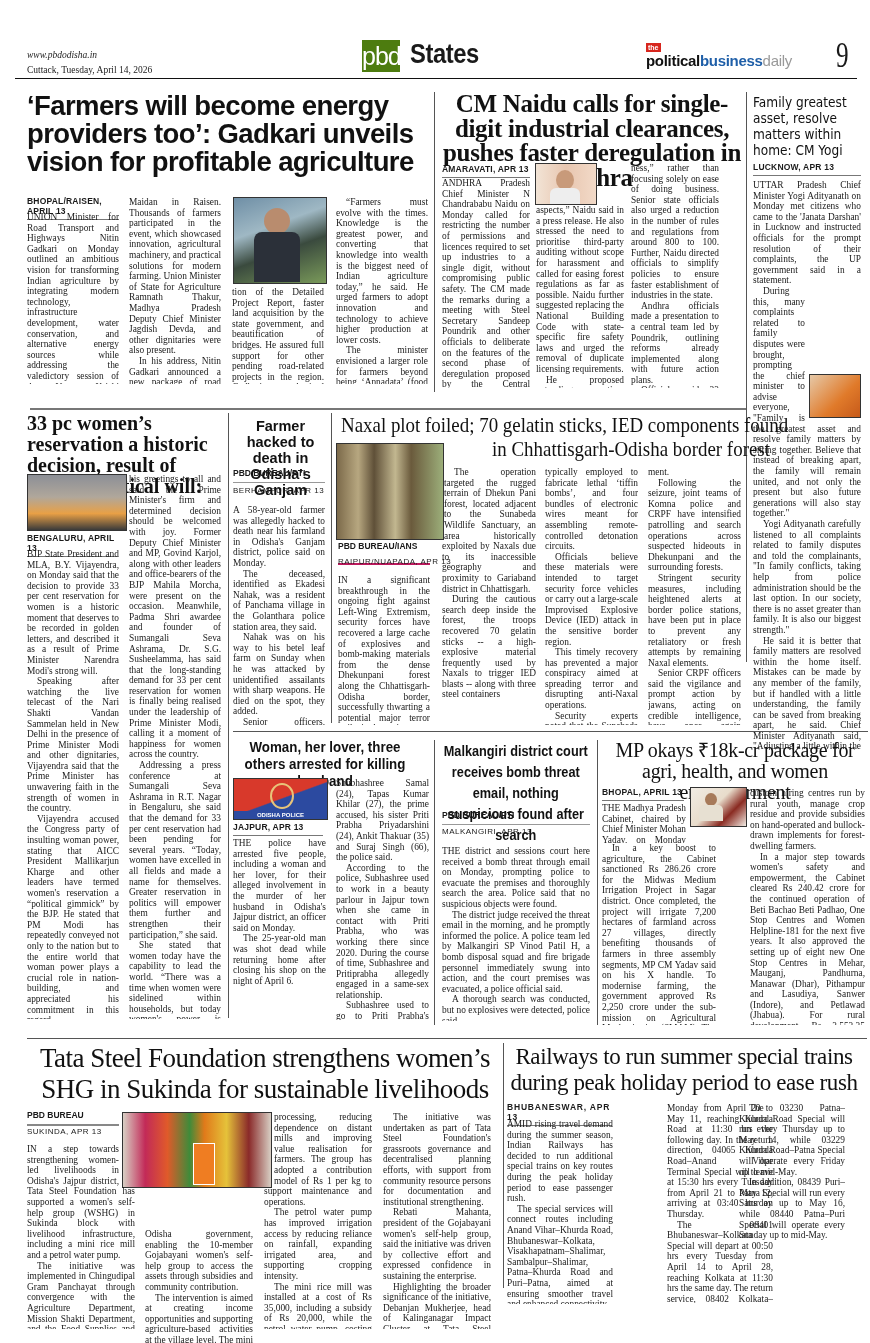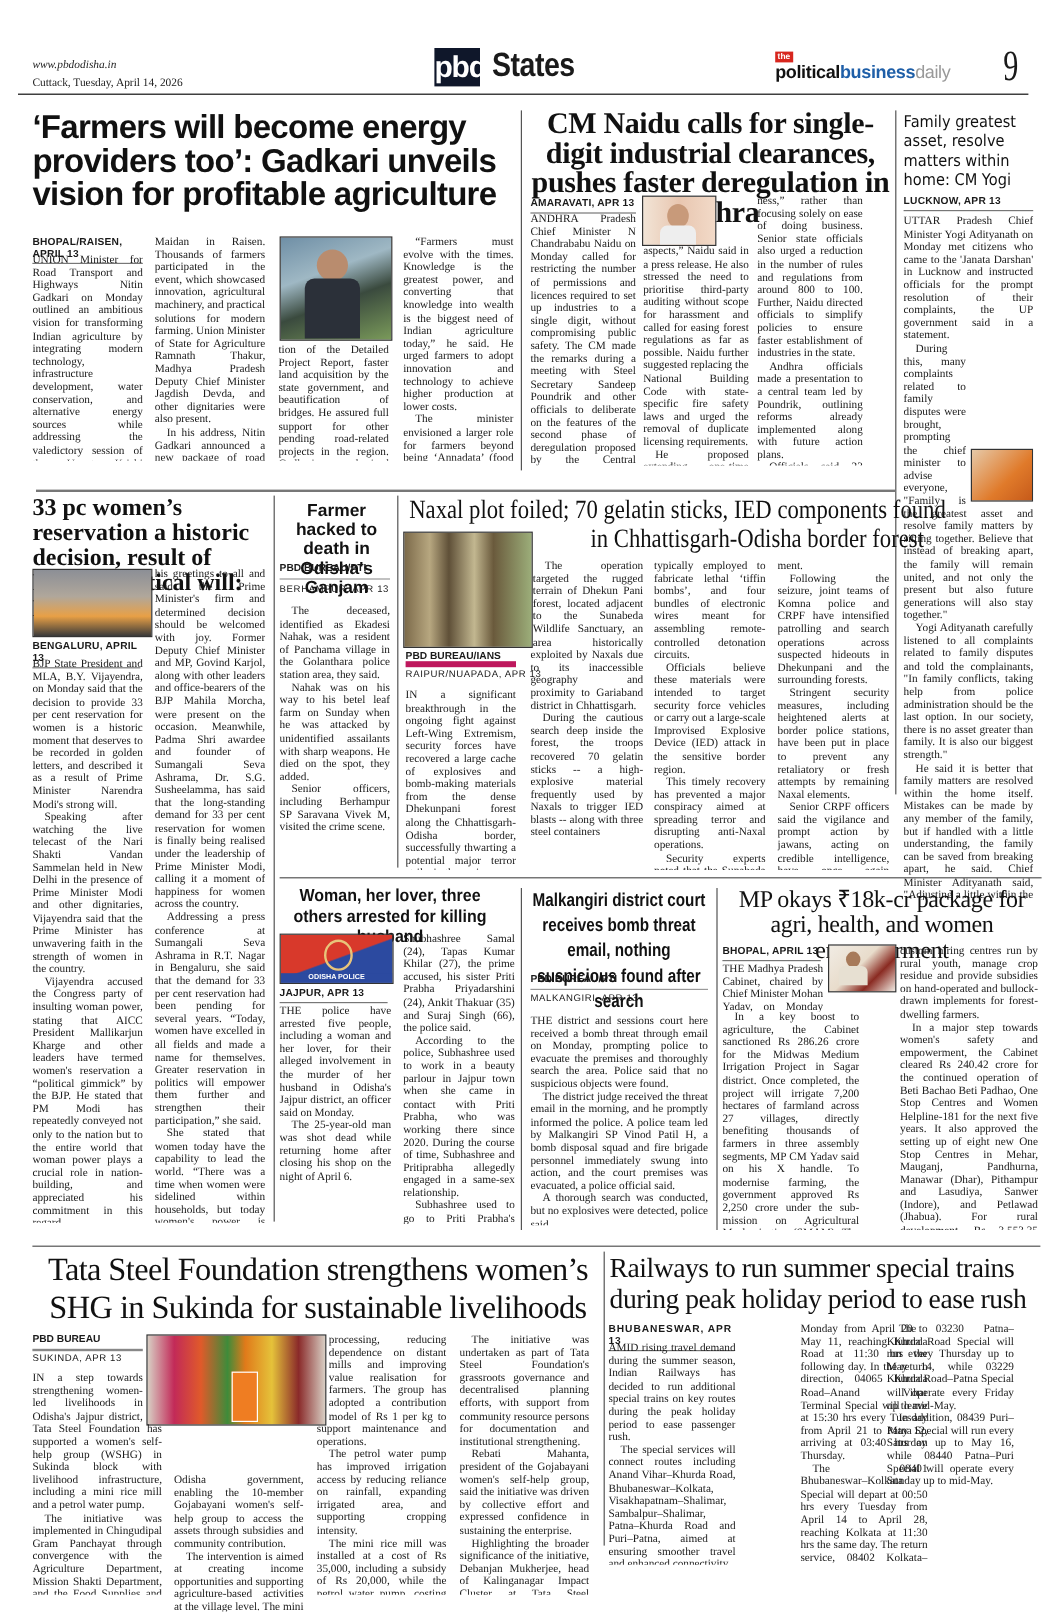--- a/index.html
+++ b/index.html
@@ -1,21 +1,21 @@
 <!DOCTYPE html>
 <html><head>
 <meta charset="utf-8">
 <style>
   html,body{margin:0;padding:0;background:#fff;}
   body{width:870px;height:1343px;position:relative;overflow:hidden;font-family:"Liberation Serif",serif;color:#1a1a1a;}
   .abs{position:absolute;}
   .masthead-left{left:27px;top:48px;font-size:9.5px;line-height:15px;color:#222;}
   .masthead-left .url{font-style:italic;}
   .rule-top{left:15px;top:78px;width:842px;height:1px;background:#111;}
-  .pbd-logo{left:362px;top:40px;width:38px;height:32px;background:#0f172a;color:#fff;font-family:"Liberation Sans",sans-serif;font-weight:bold;font-size:25px;line-height:32px;text-align:center;letter-spacing:-1px;}
+  .pbd-logo{left:362px;top:40px;width:38px;height:32px;background:#4d7c0f;color:#fff;font-family:"Liberation Sans",sans-serif;font-weight:normal;font-size:25px;line-height:32px;text-align:center;letter-spacing:-1px;}
   .section-title{left:410px;top:38px;font-family:"Liberation Sans",sans-serif;font-weight:bold;font-size:28px;letter-spacing:-0.5px;transform:scaleX(0.85);transform-origin:left;}
   .brand{left:646px;top:43px;font-family:"Liberation Sans",sans-serif;font-weight:bold;}
   .brand .the{position:absolute;left:0;top:0;background:#d7261e;color:#fff;font-size:7px;padding:0 2px;line-height:9px;}
   .brand .pol{position:absolute;left:0;top:9px;font-size:15px;color:#111;white-space:nowrap;letter-spacing:-0.3px;}
   .brand .bus{color:#1f5fa8;}
   .brand .dai{color:#999;font-weight:normal;}
   .page-num{left:836px;top:34px;font-size:36px;font-family:"Liberation Serif",serif;transform:scaleX(0.7);transform-origin:left;}
   .head{position:absolute;line-height:1.02;color:#111;}
   .h-sans{font-family:"Liberation Sans",sans-serif;font-weight:bold;}
   .h-serif{font-family:"Liberation Serif",serif;}
@@ -122,32 +122,33 @@
       <p>She stated that women today have the capability to lead the world. “There was a time when women were sidelined within households, but today women's power is immense. From villages to the national level, they have proved their capabilities. They are working as scientists, judges, and pilots.</p>
   </div>
 </div>
 <div class="vrule" style="left:228px;top:413px;height:605px;"></div>
 
 <div>
   <div class="head h-sans" style="left:233px;top:418px;width:95px;font-size:14.5px;text-align:center;line-height:16px;">Farmer hacked to death in Odisha's Ganjam</div>
   <div class="byline" style="left:233px;top:468px;width:92px;border-bottom:1px solid #999;padding-bottom:4px;">PBD BUREAU/PTI</div>
   <div class="byline" style="left:233px;top:486px;font-weight:normal;letter-spacing:0.5px;font-size:8px;">BERHAMPUR, APR 13</div>
   <div class="col" style="left:233px;top:505px;width:92px;height:220px;">
+    <p class="first">A 58-year-old farmer was allegedly hacked to death near his farmland in Odisha's Ganjam district, police said on Monday.</p>
       <p>The deceased, identified as Ekadesi Nahak, was a resident of Panchama village in the Golanthara police station area, they said.</p>
       <p>Nahak was on his way to his betel leaf farm on Sunday when he was attacked by unidentified assailants with sharp weapons. He died on the spot, they added.</p>
       <p>Senior officers, including Berhampur SP Saravana Vivek M, visited the crime scene.</p>
   </div>
 </div>
 <div class="vrule" style="left:331px;top:413px;height:310px;"></div>
 
 <div>
   <div class="head h-serif" style="left:341px;top:412px;width:400px;font-size:22px;line-height:25px;transform:scaleX(0.86);transform-origin:left top;white-space:nowrap;">Naxal plot foiled; 70 gelatin sticks, IED components found</div>
   <div class="head h-serif" style="left:492px;top:436px;width:300px;font-size:22px;line-height:25px;transform:scaleX(0.86);transform-origin:left top;white-space:nowrap;">in Chhattisgarh-Odisha border forest</div>
   <div class="photo" style="left:336px;top:443px;width:106px;height:95px;background:linear-gradient(90deg,#7c6a4a 0%,#b7a780 20%,#5f5038 35%,#c2b790 55%,#6a5a3c 70%,#9cae7a 100%);"></div>
-  <div class="byline" style="left:338px;top:541px;width:92px;border-bottom:5px solid #be185d;padding-bottom:0;">PBD BUREAU/IANS</div>
+  <div class="byline" style="left:338px;top:541px;width:92px;border-bottom:2px solid #be185d;padding-bottom:12px;">PBD BUREAU/IANS</div>
   <div class="byline" style="left:338px;top:557px;font-weight:normal;font-size:8px;letter-spacing:0.5px;">RAIPUR/NUAPADA, APR 13</div>
   <div class="col" style="left:338px;top:575px;width:92px;height:150px;">
     <p class="first">IN a significant breakthrough in the ongoing fight against Left-Wing Extremism, security forces have recovered a large cache of explosives and bomb-making materials from the dense Dhekunpani forest along the Chhattisgarh-Odisha border, successfully thwarting a potential major terror strike in the region.</p>
   </div>
   <div class="col" style="left:442px;top:467px;width:94px;height:258px;">
     <div style="float:left;width:2px;height:64px;"></div>
       <p>The operation targeted the rugged terrain of Dhekun Pani forest, located adjacent to the Sunabeda Wildlife Sanctuary, an area historically exploited by Naxals due to its inaccessible geography and proximity to Gariaband district in Chhattisgarh.</p>
       <p>During the cautious search deep inside the forest, the troops recovered 70 gelatin sticks -- a high-explosive material frequently used by Naxals to trigger IED blasts -- along with three steel containers</p>
   </div>
   <div class="col" style="left:545px;top:467px;width:93px;height:258px;">
@@ -242,21 +243,21 @@
   </div>
   <div class="col" style="left:383px;top:1112px;width:108px;height:217px;">
     <p>The initiative was undertaken as part of Tata Steel Foundation's grassroots governance and decentralised planning efforts, with support from community resource persons for documentation and institutional strengthening.</p>
       <p>Rebati Mahanta, president of the Gojabayani women's self-help group, said the initiative was driven by collective effort and expressed confidence in sustaining the enterprise.</p>
       <p>Highlighting the broader significance of the initiative, Debanjan Mukherjee, head of Kalinganagar Impact Cluster at Tata Steel Foundation, said convergence with line departments can help create sustainable impact at the grassroots level.</p>
   </div>
 </div>
 <div class="vrule" style="left:503px;top:1043px;height:245px;"></div>
 
 <div>
-  <div class="head h-serif" style="left:508px;top:1044px;width:352px;font-size:23px;line-height:26px;text-align:left;letter-spacing:-0.4px;">Railways to run summer special trains during peak holiday period to ease rush</div>
+  <div class="head h-serif" style="left:508px;top:1044px;width:352px;font-size:23px;line-height:26px;text-align:center;letter-spacing:-0.4px;">Railways to run summer special trains during peak holiday period to ease rush</div>
   <div class="dateline" style="left:507px;top:1102px;width:105px;letter-spacing:0.8px;">BHUBANESWAR, APR 13</div>
   <div class="col" style="left:507px;top:1119px;width:106px;height:185px;">
     <p class="first">AMID rising travel demand during the summer season, Indian Railways has decided to run additional special trains on key routes during the peak holiday period to ease passenger rush.</p>
       <p>The special services will connect routes including Anand Vihar–Khurda Road, Bhubaneswar–Kolkata, Visakhapatnam–Shalimar, Sambalpur–Shalimar, Patna–Khurda Road and Puri–Patna, aimed at ensuring smoother travel and enhanced connectivity.</p>
   </div>
   <div class="col" style="left:623px;top:1103px;width:106px;height:200px;margin-left:44px;">
     <p class="first">Monday from April 20 to May 11, reaching Khurda Road at 11:30 hrs the following day. In the return direction, 04065 Khurda Road–Anand Vihar Terminal Special will leave at 15:30 hrs every Tuesday from April 21 to May 12, arriving at 03:40 hrs on Thursday.</p>
       <p>The 08401 Bhubaneswar–Kolkata Special will depart at 00:50 hrs every Tuesday from April 14 to April 28, reaching Kolkata at 11:30 hrs the same day. The return service, 08402 Kolkata–Bhubaneswar Special, will leave at 17:10 hrs every Tuesday during the same period and arrive at 00:45 hrs the next day.</p>
   </div>
   <div class="col" style="left:739px;top:1103px;width:106px;height:200px;">

